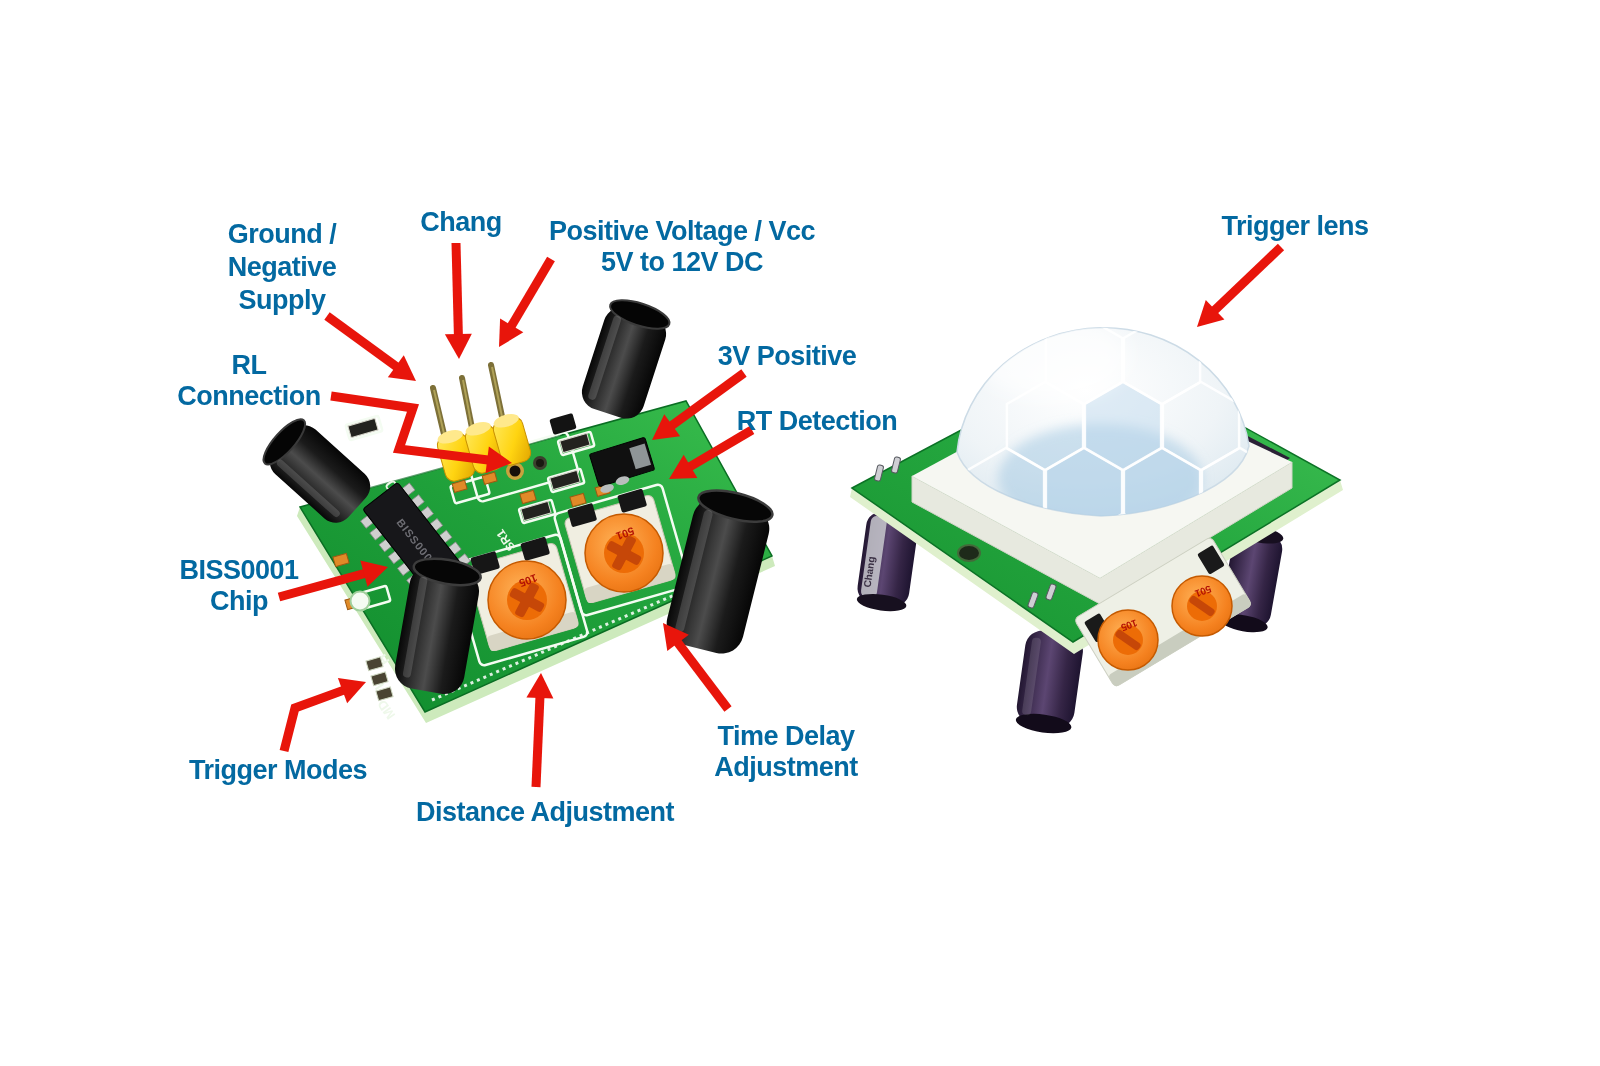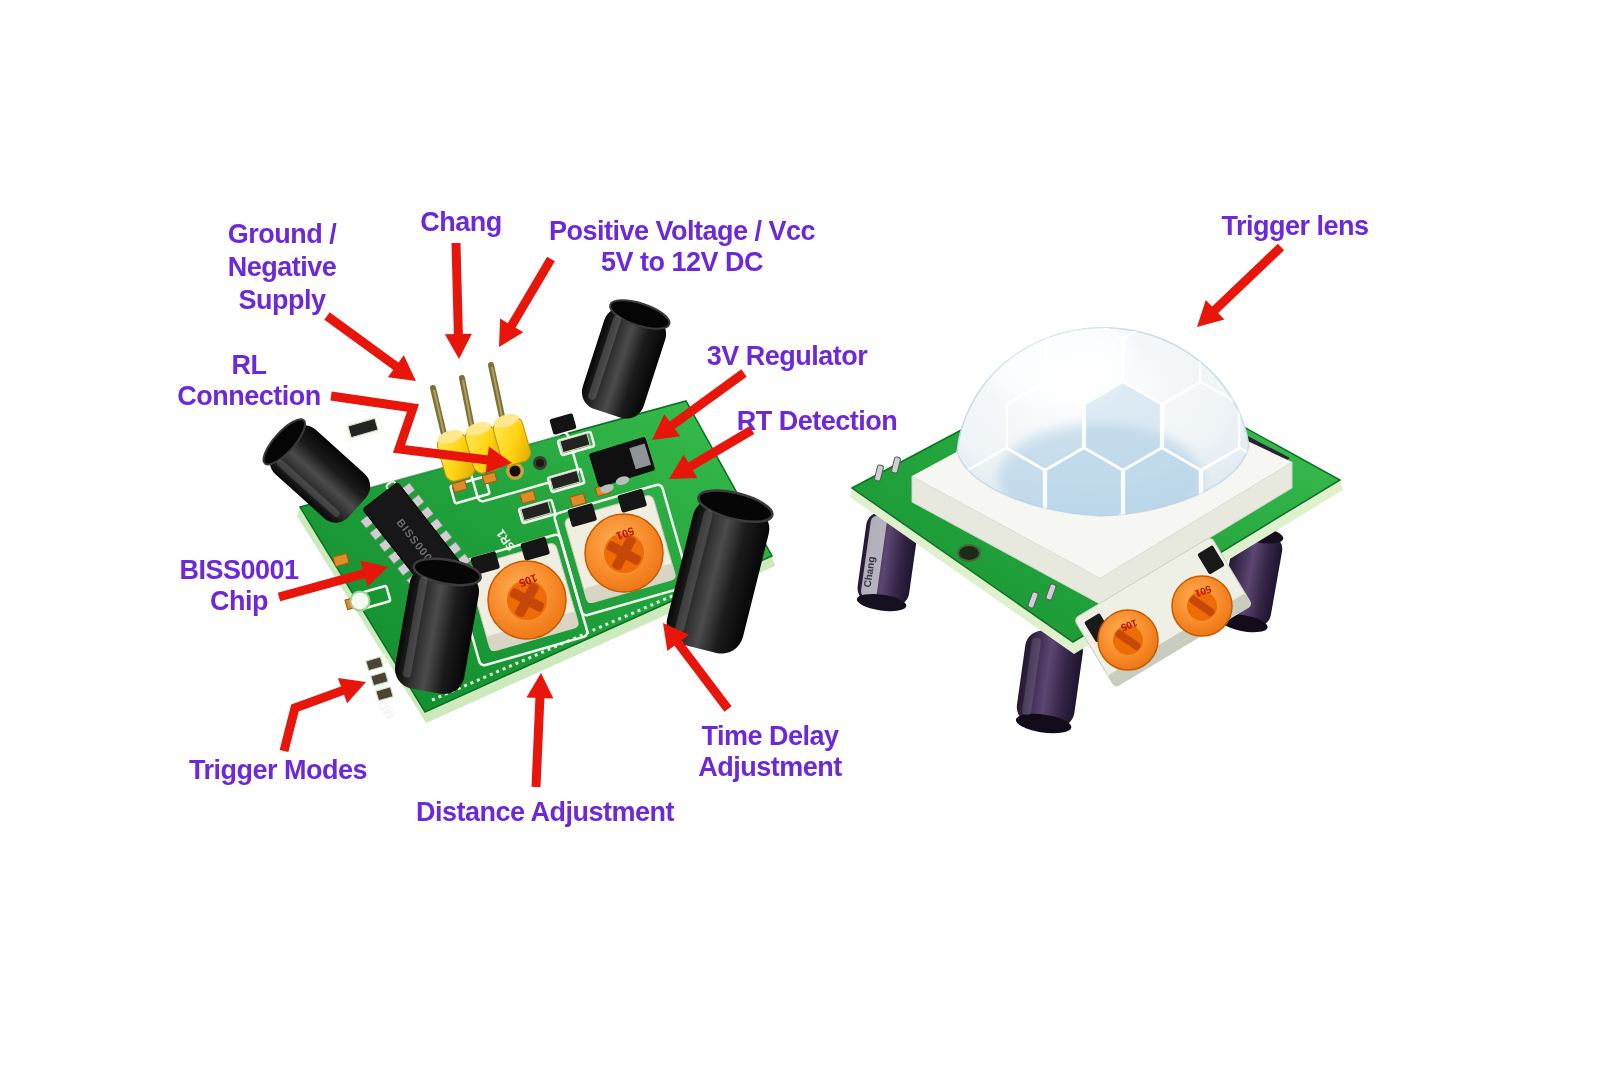--- a/index.html
+++ b/index.html
@@ -1,19 +1,19 @@
 <!DOCTYPE html>
 <html><head>
 <meta charset="utf-8">
 <style>
   html,body{margin:0;padding:0;background:#ffffff;}
   #stage{position:relative;width:1600px;height:1066px;background:#ffffff;overflow:hidden;
          font-family:"Liberation Sans",sans-serif;}
   .label{position:absolute;text-align:center;font-weight:700;font-size:27px;line-height:31px;
-         color:#6d28d9;letter-spacing:-0.5px;white-space:nowrap;}
+         color:#0369a1;letter-spacing:-0.5px;white-space:nowrap;}
   svg{position:absolute;left:0;top:0;}
   text.silk{fill:#eef8ea;font-family:"Liberation Sans",sans-serif;font-weight:700;}
   text.mark{font-family:"Liberation Sans",sans-serif;font-weight:700;}
 </style>
 </head>
 <body>
 
 <div id="stage">
 
 <svg id="scene" width="1600" height="1066" viewBox="0 0 1600 1066">
@@ -362,36 +362,36 @@
 </div>
 <div class="label" style="left:527px;top:216px;width:310px">
   <div>Positive Voltage / Vcc</div>
   <div>5V to 12V DC</div>
 </div>
 <div class="label" style="left:149px;top:350px;width:200px">
   <div>RL</div>
   <div>Connection</div>
 </div>
 <div class="label" style="left:667px;top:341px;width:240px">
-  <div>3V Regulator</div>
+  <div>3V Positive</div>
 </div>
 <div class="label" style="left:697px;top:406px;width:240px">
   <div>RT Detection</div>
 </div>
 <div class="label" style="left:139px;top:555px;width:200px">
   <div>BISS0001</div>
   <div>Chip</div>
 </div>
 <div class="label" style="left:158px;top:755px;width:240px">
   <div>Trigger Modes</div>
 </div>
 <div class="label" style="left:385px;top:797px;width:320px">
   <div>Distance Adjustment</div>
 </div>
-<div class="label" style="left:670px;top:721px;width:200px">
+<div class="label" style="left:686px;top:721px;width:200px">
   <div>Time Delay</div>
   <div>Adjustment</div>
 </div>
 <div class="label" style="left:1175px;top:211px;width:240px">
   <div>Trigger lens</div>
 </div>
 
 </div>
 
 </body></html>

